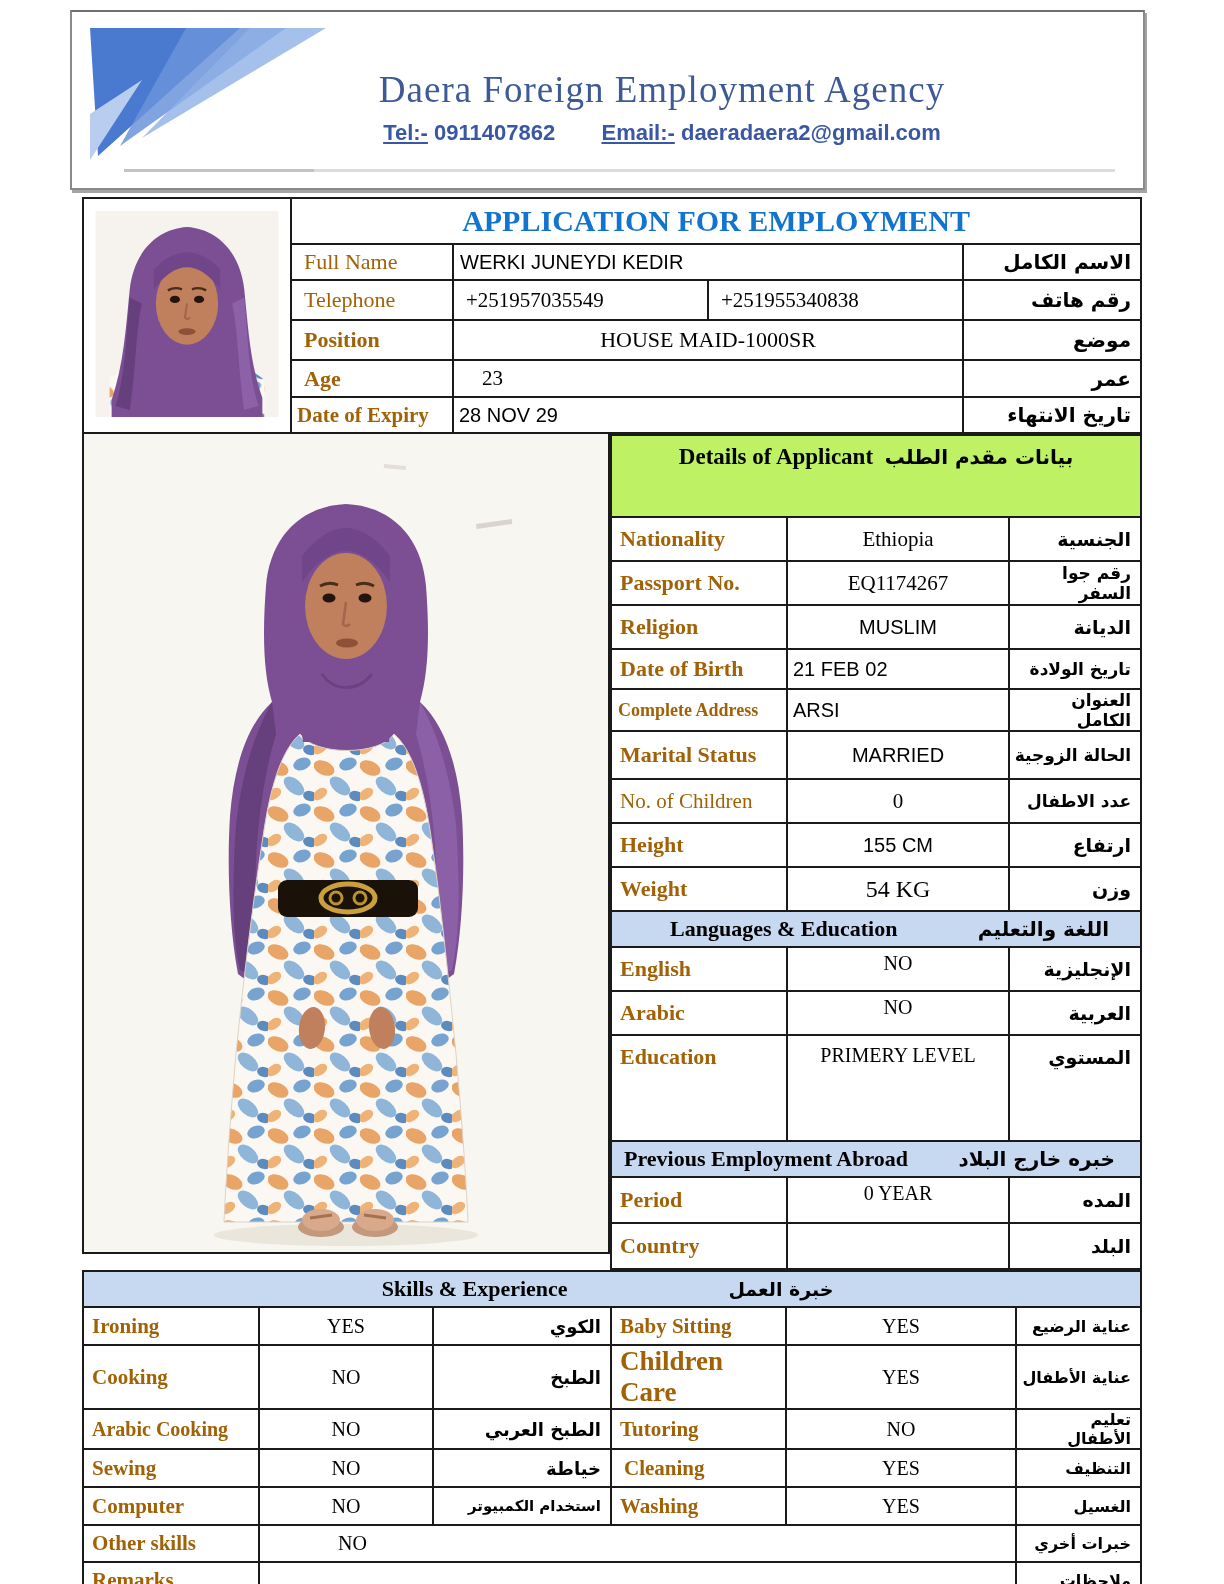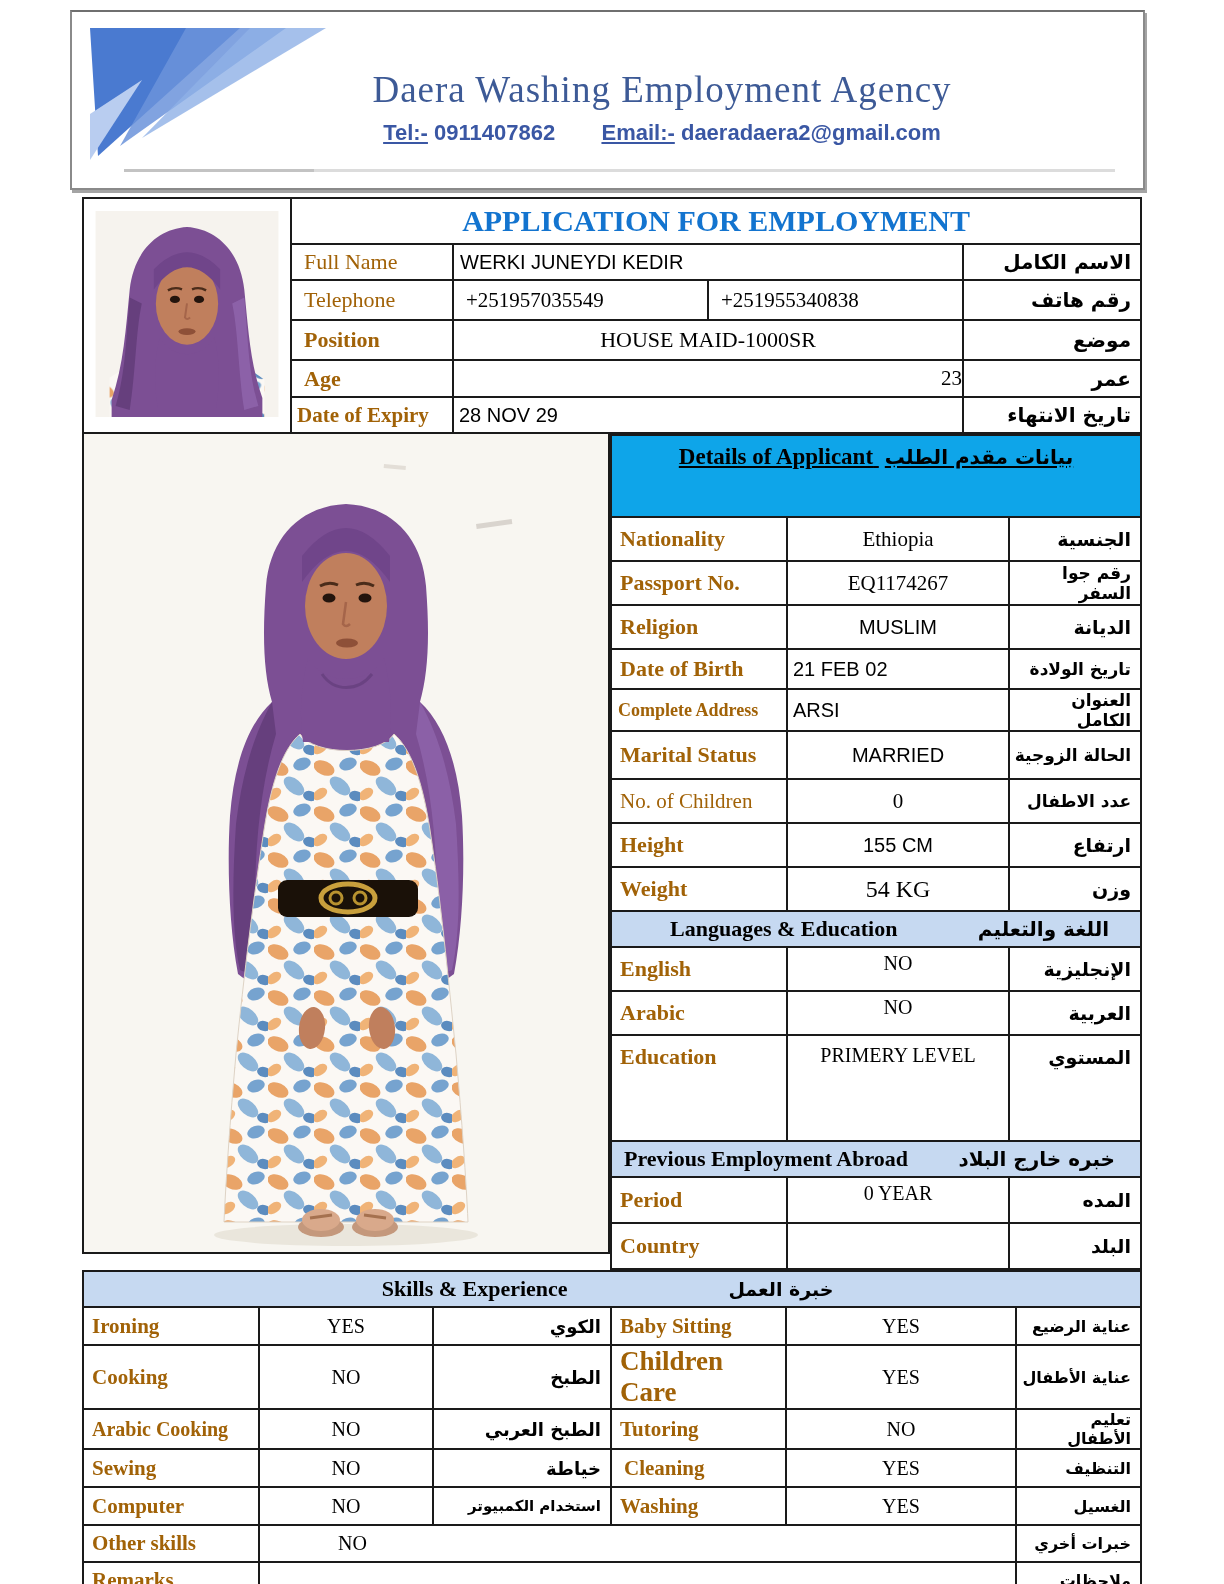--- a/index.html
+++ b/index.html
@@ -32,22 +32,22 @@
   .ctr{text-align:center;}
   .v{font-size:21px;}
 
   .app-title{font-size:30px;font-weight:bold;color:#1374cf;text-align:center;}
 
   .sect{background:#c6d9f1;}
   .sect-flex{display:flex;justify-content:space-between;align-items:center;
              font-weight:bold;font-size:22px;}
   .sect-flex .ar{font-size:20px;}
 
-  .details-head{background:#0ea5e9;vertical-align:top;text-align:center;
-                font-weight:bold;font-size:23px;padding-top:8px;text-decoration:underline;}
+  .details-head{background:#bef264;vertical-align:top;text-align:center;
+                font-weight:bold;font-size:23px;padding-top:8px;}
   .details-head .ar{display:inline;padding:0 0 0 6px;font-size:20px;}
 
   .photo-cell{vertical-align:middle;text-align:center;background:#fff;}
   .photo-box{width:528px;height:820px;border-right:2px solid #1a1a1a;border-left:2px solid #1a1a1a;
              border-bottom:2px solid #1a1a1a;box-sizing:border-box;background:#f8f6f1;}
   .middle{display:flex;align-items:stretch;}
 
   .sk-header{position:relative;height:34px;background:#c6d9f1;}
   .sk-en{position:absolute;left:37%;top:50%;transform:translate(-50%,-50%);
          font-weight:bold;font-size:22px;white-space:nowrap;}
@@ -61,21 +61,21 @@
 
   <div class="header-box">
     <div class="logo">
       <svg width="240" height="140" viewBox="0 0 240 140">
         <polygon points="0,0 150,0 8,128" fill="#4a7ad0"></polygon>
         <polygon points="96,0 196,0 30,118" fill="#6b93db" opacity="0.85"></polygon>
         <polygon points="160,0 236,0 52,110" fill="#8fb0e6" opacity="0.8"></polygon>
         <polygon points="0,86 52,52 0,132" fill="#b9cdf0"></polygon>
       </svg>
     </div>
-    <div class="agency-name">Daera Washing Employment Agency</div>
+    <div class="agency-name">Daera Foreign Employment Agency</div>
     <div class="agency-contact">
       <span class="u">Tel:-</span>
       <span>0911407862</span>
       <span class="gap"></span>
       <span class="u">Email:-</span>
       <span>daeradaera2@gmail.com</span>
     </div>
     <div class="header-rule"></div>
   </div>
 
@@ -132,21 +132,21 @@
         <td class="v" style="padding-left:12px;">+251955340838</td>
         <td class="ar" style="font-size:20px;">رقم هاتف</td>
       </tr>
       <tr>
         <td class="lbl b" style="height:38px;">Position</td>
         <td colspan="2" class="v ctr" style="font-size:22px;">HOUSE MAID-1000SR</td>
         <td class="ar" style="font-size:20px;">موضع</td>
       </tr>
       <tr>
         <td class="lbl b" style="height:35px;">Age</td>
-        <td colspan="2" class="v" style="padding-left:17px;text-align:right;">23</td>
+        <td colspan="2" class="v" style="padding-left:28px;">23</td>
         <td class="ar" style="font-size:20px;">عمر</td>
       </tr>
       <tr>
         <td class="lbl b" style="height:34px;font-size:21px;padding-left:5px;">Date of Expiry</td>
         <td colspan="2" class="v sans" style="padding-left:5px;font-size:20px;">28 NOV 29</td>
         <td class="ar" style="font-size:20px;">تاريخ الانتهاء</td>
       </tr>
     </tbody>
       </table>
 

